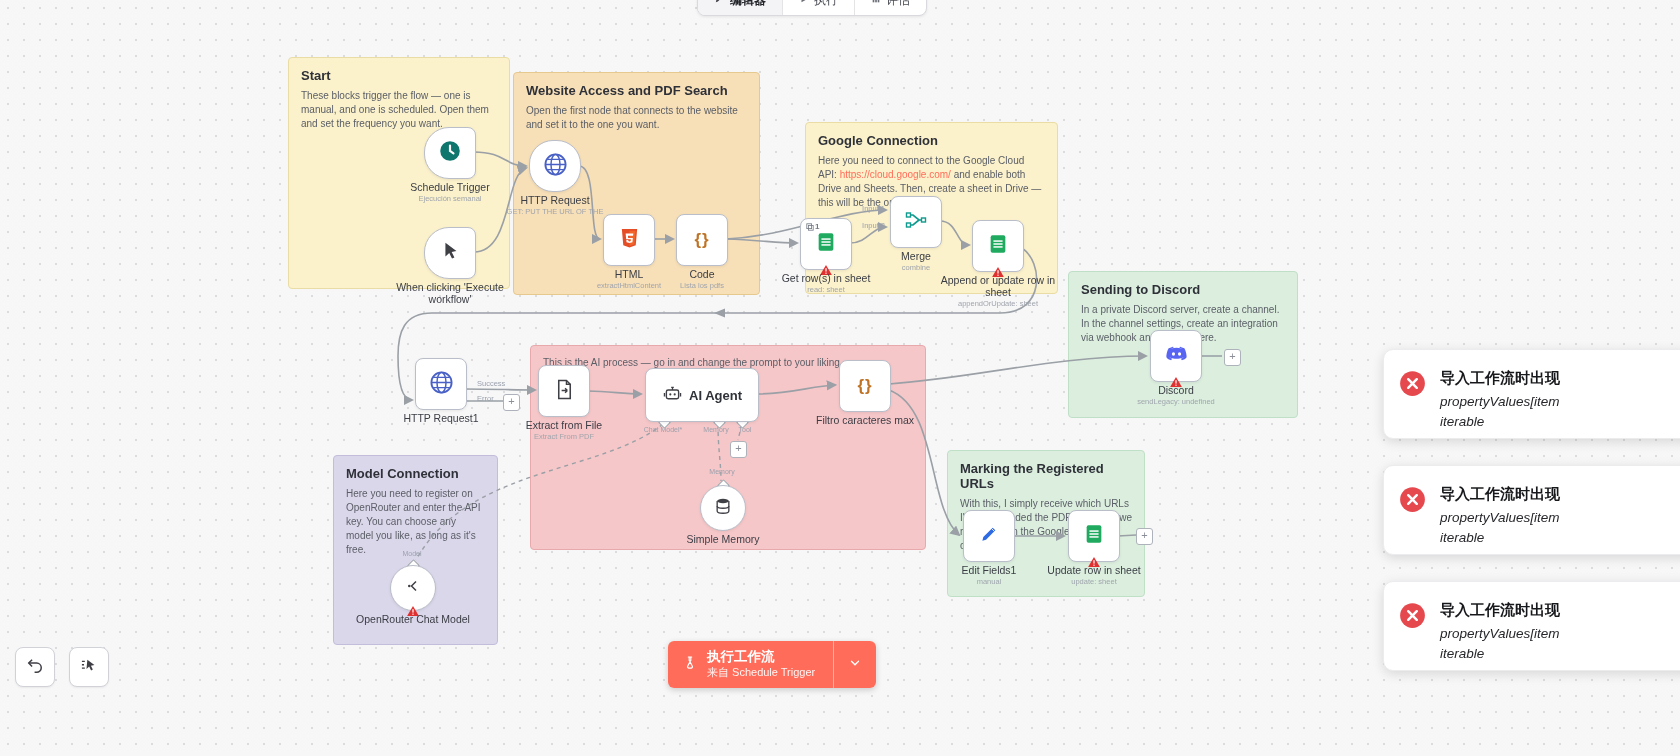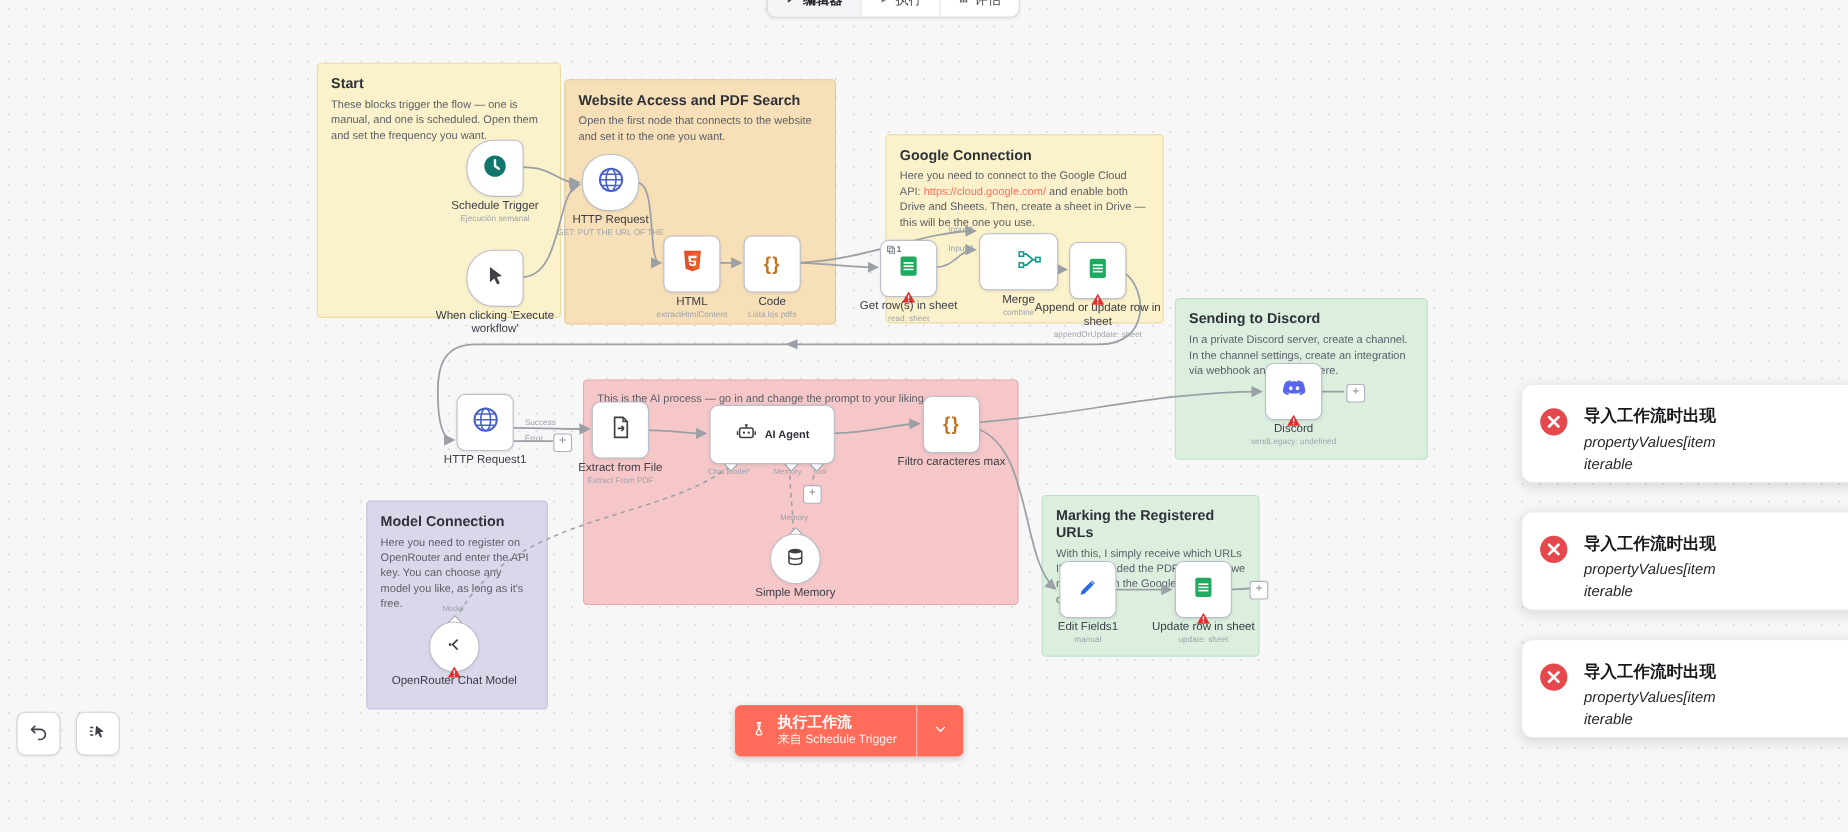--- a/index.html
+++ b/index.html
@@ -24,21 +24,21 @@
   .node{position:absolute;width:50px;height:50px;background:#fff;border:1px solid #b9bec9;
     border-radius:8px;display:flex;align-items:center;justify-content:center;z-index:3;
     box-shadow:0 1px 3px rgba(0,0,0,.07);cursor:pointer;}
   .node.trigger{border-radius:25px 8px 8px 25px;}
   .node.round{border-radius:50%;width:44px;height:44px;}
   .node.wide{width:112px;height:52px;gap:6px;}
   .nlabel{position:absolute;top:53px;left:50%;width:134px;margin-left:-67px;text-align:center;
     font-size:10.5px;line-height:1.15;color:#3a3d44;}
   .round .nlabel{top:47px;}
   .nsub{display:block;font-size:7.5px;color:#a0a5ad;margin-top:2px;}
-  .agent-title{font-size:10px;font-weight:bold;color:#2f3238;}
+  .agent-title{font-size:13px;font-weight:bold;color:#2f3238;}
   .braces{font-weight:bold;font-size:17px;color:#bf7326;letter-spacing:1px;}
   .warn{position:absolute;bottom:-7px;left:50%;transform:translateX(-50%);line-height:0;}
   .items-badge{position:absolute;top:3px;left:5px;font-size:8px;color:#737882;display:flex;align-items:center;gap:1px;}
   .plus{position:absolute;width:15px;height:15px;border:1px solid #aeb2bb;border-radius:3px;
     background:#fff;z-index:3;color:#8b8f98;font-size:11px;line-height:13px;text-align:center;cursor:pointer;}
   .plus::before{content:"+";}
   .diamond{position:absolute;width:7px;height:7px;background:#fff;border:1px solid #9aa0a6;
     transform:rotate(45deg);z-index:3;}
   .portlabel{position:absolute;transform:translateX(-50%);font-size:7px;color:#9ba1ad;z-index:3;white-space:nowrap;}
   .wirelabel{position:absolute;font-size:7.5px;color:#9ba1ad;z-index:3;white-space:nowrap;}
@@ -219,21 +219,21 @@
           <rect x="7" y="14.4" width="10" height="1.6" fill="#fff"></rect>
         </svg></span>
     <span class="warn"><svg width="13" height="12" viewBox="0 0 13 12">
           <path d="M6.5 1 L12.4 11 H0.6 Z" fill="#e03131"></path>
           <rect x="5.9" y="4.2" width="1.2" height="3.4" fill="#fff"></rect>
           <rect x="5.9" y="8.6" width="1.2" height="1.2" fill="#fff"></rect>
         </svg></span>
     <div class="nlabel"><span>Get row(s) in sheet</span><span class="nsub">read: sheet</span></div>
   </div>
 
-  <div class="node" style="left:890px;top:212px;padding-left:20px;">
+  <div class="node" style="left:890px;top:196px;">
     <span><svg width="24" height="24" viewBox="0 0 24 24">
           <path d="M5 7h4l6 5h4M5 17h4l6-5" stroke="#0e9a8d" stroke-width="1.7" fill="none"></path>
           <rect x="2.5" y="5" width="4" height="4" fill="#fff" stroke="#0e9a8d" stroke-width="1.4"></rect>
           <rect x="2.5" y="15" width="4" height="4" fill="#fff" stroke="#0e9a8d" stroke-width="1.4"></rect>
           <rect x="17.5" y="10" width="4" height="4" fill="#fff" stroke="#0e9a8d" stroke-width="1.4"></rect>
         </svg></span>
     <div class="nlabel"><span>Merge</span><span class="nsub">combine</span></div>
   </div>
 
   <div class="node" style="left:972px;top:220px;">

